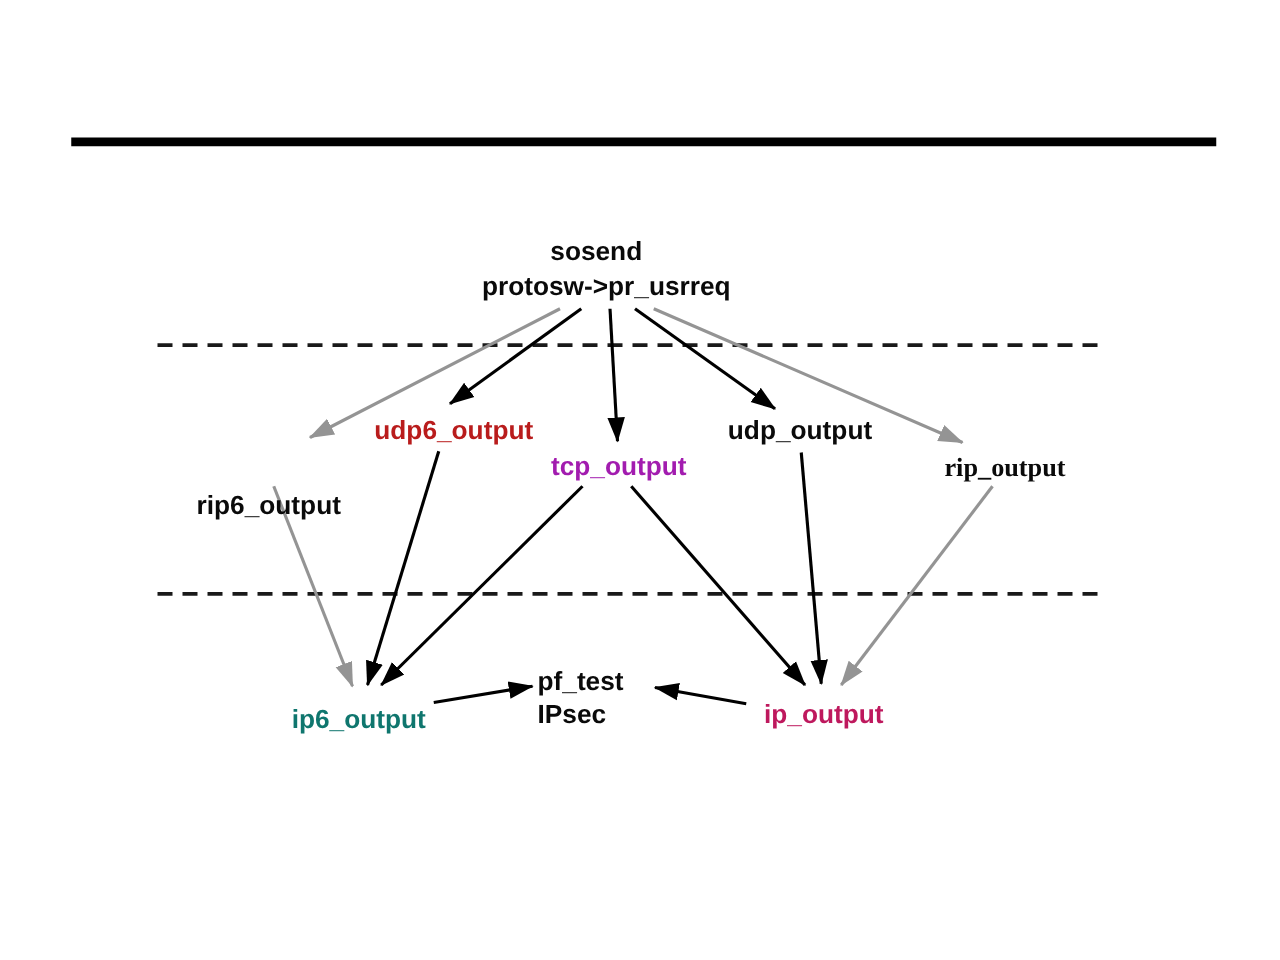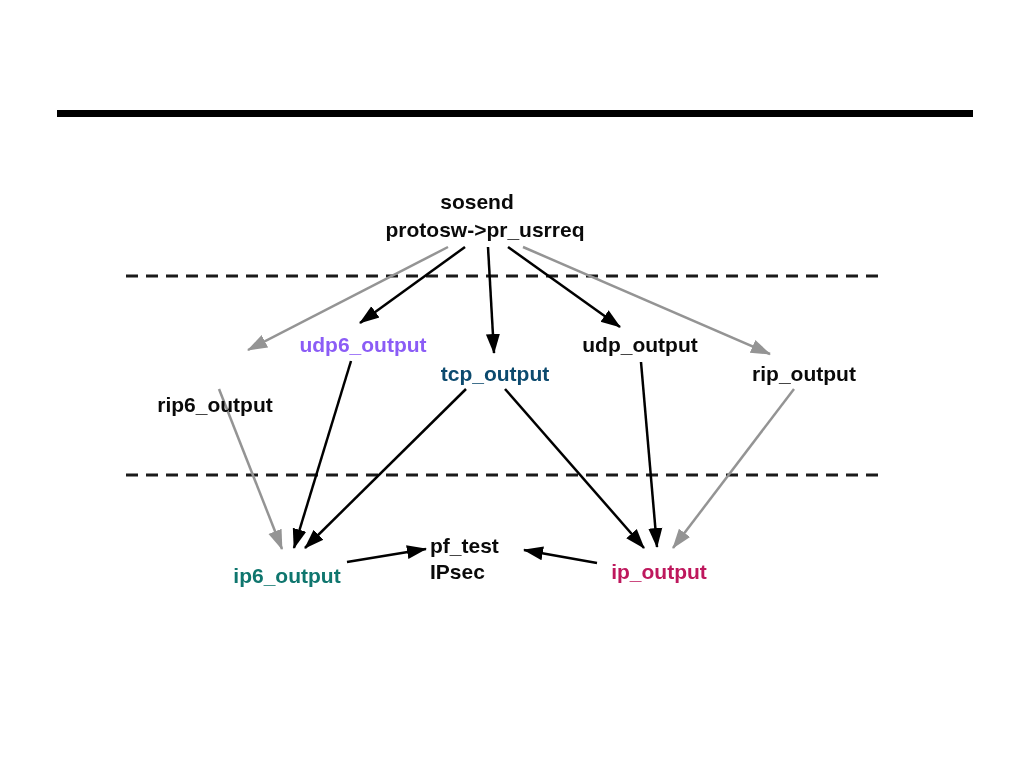--- a/index.html
+++ b/index.html
@@ -91,23 +91,23 @@
       <line x1="641" y1="362" x2="657" y2="547" stroke="#000000" stroke-width="2.5" marker-end="url(#arrow-black)"></line>
       <line x1="794" y1="389" x2="673" y2="548" stroke="#949494" stroke-width="2.5" marker-end="url(#arrow-gray)"></line>
       <line x1="347" y1="562" x2="426" y2="549" stroke="#000000" stroke-width="2.5" marker-end="url(#arrow-black)"></line>
       <line x1="597" y1="563" x2="524" y2="550" stroke="#000000" stroke-width="2.5" marker-end="url(#arrow-black)"></line>
     </svg>
 
   <div class="node-layer" id="node-layer">
       <div class="node-label" style="left: 477px; top: 202px; color: rgb(10, 10, 10);">sosend</div>
       <div class="node-label" style="left: 485px; top: 230px; color: rgb(10, 10, 10); text-align: center;">protosw-&gt;pr_usrreq</div>
       <div class="node-label" style="left: 215px; top: 374px; color: rgb(10, 10, 10); margin-top: 31px;">rip6_output</div>
-      <div class="node-label" style="left: 363px; top: 345px; color: #8b5cf6;">udp6_output</div>
-      <div class="node-label" style="left: 495px; top: 374px; color: #0c4a6e;">tcp_output</div>
+      <div class="node-label" style="left: 363px; top: 345px; color: #b91c1c;">udp6_output</div>
+      <div class="node-label" style="left: 495px; top: 374px; color: #a21caf;">tcp_output</div>
       <div class="node-label" style="left: 640px; top: 345px; color: rgb(10, 10, 10);">udp_output</div>
-      <div class="node-label" style="left: 804px; top: 374px; color: rgb(10, 10, 10);">rip_output</div>
+      <div class="node-label" style="left: 804px; top: 374px; color: rgb(10, 10, 10); font-family: Liberation Serif, serif;">rip_output</div>
       <div class="node-label" style="left: 287px; top: 576px; color: #0f766e;">ip6_output</div>
       <div class="node-label left" style="left: 430px; top: 546px; color: rgb(10, 10, 10);">pf_test</div>
       <div class="node-label left" style="left: 430px; top: 572px; color: rgb(10, 10, 10);">IPsec</div>
       <div class="node-label" style="left: 659px; top: 572px; color: #be185d;">ip_output</div>
     </div>
 
 </div>
 
 </body></html>

